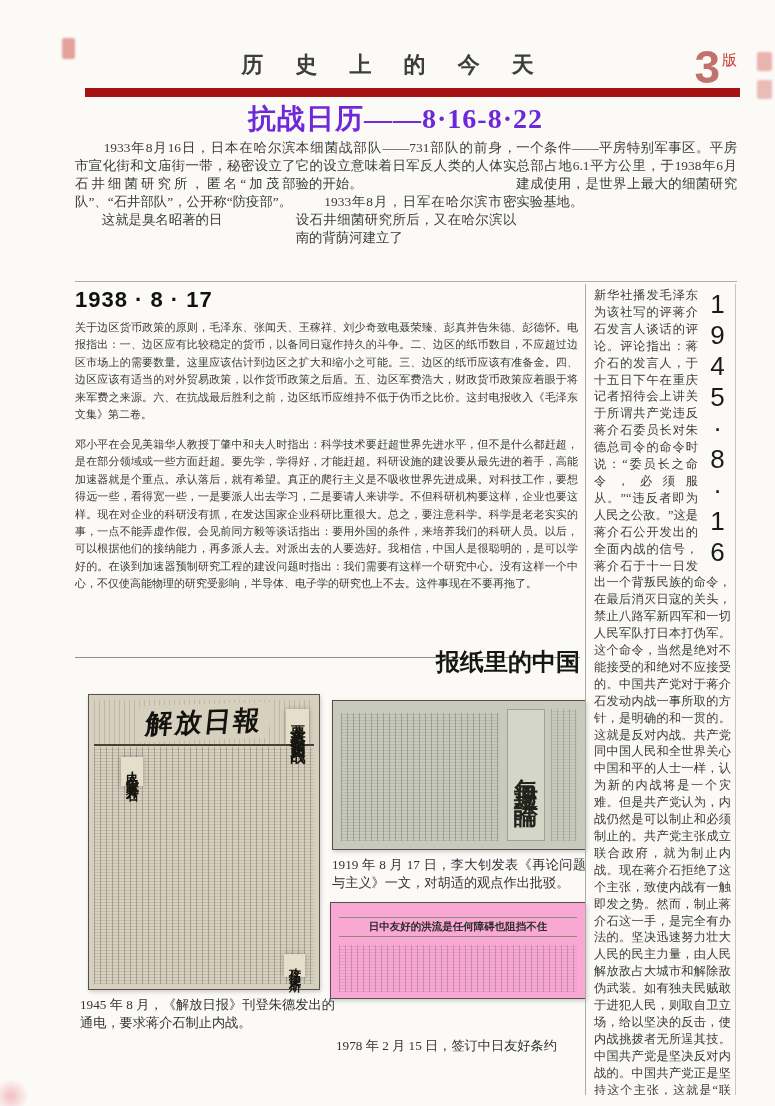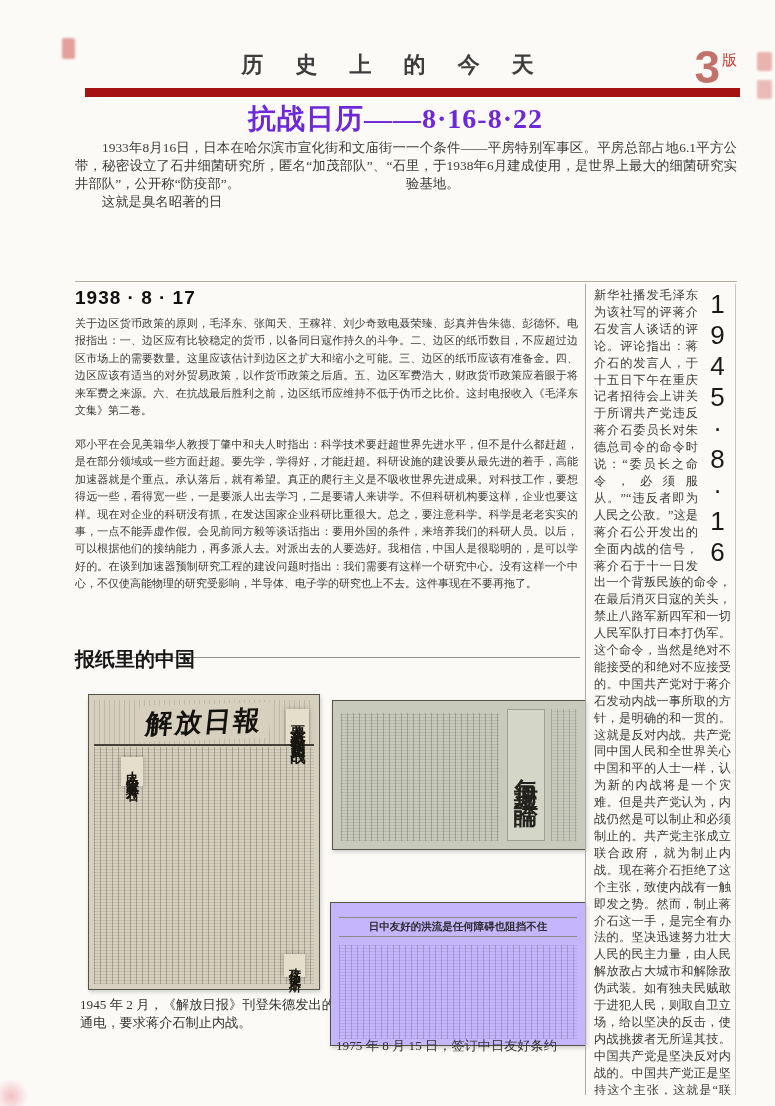--- a/index.html
+++ b/index.html
@@ -24,24 +24,24 @@
     font-weight:bold; font-size:28px; color:#6d28d9; letter-spacing:1px;padding-left:8px;
   }
   
   .intro-cols { position:absolute; top:139px; left:75px; width:662px; display:flex; gap:0; }
   .intro-col { flex:1; font-size:13.4px; line-height:17.9px; text-align:justify; white-space:pre-line; }
   .rule-1 { position:absolute; top:281px; left:75px; width:662px; border-top:1px solid #b4ada2; }
   
   .sec { position:absolute; left:75px; width:503px; }
   .sec-1938 { top:287px; }
   .sec-1977 { top:436px; }
-  .date-heading { margin:0 0 6px 0; font-family:"Liberation Sans", sans-serif; font-weight:bold; font-size:19px; letter-spacing:1px; color:#111; }
+  .date-heading { margin:0 0 6px 0; font-family:"Liberation Sans", sans-serif; font-weight:bold; font-size:22px; letter-spacing:1px; color:#111; }
   .sec-body { margin:0; font-size:11px; line-height:17.4px; text-align:justify; }
   .rule-2 { position:absolute; top:657px; left:75px; width:505px; border-top:1px solid #8f8f8f; }
-  .papers-title { position:absolute; top:646px; left:75px; width:505px; text-align:left; font-weight:bold; font-size:20px; color:#161616; }
+  .papers-title { position:absolute; top:646px; left:75px; width:505px; text-align:right; font-weight:bold; font-size:24px; color:#161616; }
   
   .paper { position:absolute; box-sizing:border-box; border:1px solid #55524a; box-shadow:1px 2px 4px rgba(0,0,0,.18); }
   .texture {
     position:absolute;
     background-image:
       repeating-linear-gradient(90deg, rgba(45,44,38,.28) 0 1.5px, transparent 1.5px 6px),
       repeating-linear-gradient(0deg, rgba(45,44,38,.12) 0 1px, transparent 1px 3px);
   }
   .fig1 { left:88px; top:694px; width:232px; height:296px; background:#d7d0bf; }
   .fig1-mast { position:absolute; top:5px; left:5px; right:5px; height:44px; border-bottom:2px solid #45423a;
@@ -54,21 +54,21 @@
     background:#e5decb; color:#17150f; padding:4px 2px; letter-spacing:3px; box-shadow:0 0 5px rgba(0,0,0,.25); }
   .strip-a { right:10px; top:14px; font-size:15px; }
   .strip-b { left:32px; top:62px; font-size:13px; }
   .strip-c { right:14px; bottom:12px; font-size:12px; }
   .fig2 { left:332px; top:700px; width:254px; height:150px; background:#c8cabc; }
   .fig2-cols { left:8px; top:12px; right:86px; bottom:8px; opacity:.9; }
   .fig2-mast { position:absolute; right:40px; top:8px; bottom:8px; width:36px; background:#d4d6c8;
     writing-mode:vertical-rl; text-orientation:upright; font-weight:bold; font-size:24px; letter-spacing:8px;
     color:#23221c; display:flex; align-items:center; justify-content:center; border:1px solid rgba(60,60,50,.35); }
   .fig2-edge { position:absolute; right:8px; top:8px; bottom:8px; width:26px; opacity:.7; }
-  .fig3 { left:330px; top:902px; width:256px; height:144px; background:#c4b5fd; }
+  .fig3 { left:330px; top:902px; width:256px; height:97px; background:#f9a8d4; }
   .fig3-headline { position:absolute; top:14px; left:8px; right:8px; text-align:center;
     font-family:"Liberation Sans", sans-serif; font-weight:bold; font-size:10.5px; color:#2b2b2b;
     border-top:1px solid #8d8a80; border-bottom:1px solid #8d8a80; padding:2px 0; }
   .fig3-body { top:42px; bottom:6px; left:8px; right:8px; opacity:.75; }
   .caption { position:absolute; font-size:13.2px; line-height:17.6px; text-align:justify; color:#333; }
   .cap1 { left:80px; top:996px; width:255px; }
   .cap2 { left:332px; top:856px; width:254px; }
   .cap3 { left:336px; top:1037px; width:250px; text-align:left; }
   
   .sidebar { position:absolute; left:585px; top:284px; width:151px; height:811px; box-sizing:border-box;
@@ -98,20 +98,22 @@
   <div class="page-num">
     <span class="num">3</span><span class="unit">版</span>
   </div>
   <div class="red-rule"></div>
 
   <div class="main-title">抗战日历——8·16-8·22</div>
 
   <div class="intro-cols">
     <div class="intro-col">　　1933年8月16日，日本在哈尔滨市宣化街和文庙街一带，秘密设立了石井细菌研究所，匿名“加茂部队”、“石井部队”，公开称“防疫部”。
 　　这就是臭名昭著的日</div>
+    <div class="intro-col">本细菌战部队——731部队的前身，它的设立意味着日军反人类的人体实验的开始。
+　　1933年8月，日军在哈尔滨市密设石井细菌研究所后，又在哈尔滨以南的背荫河建立了</div>
     <div class="intro-col">一个条件——平房特别军事区。平房总部占地6.1平方公里，于1938年6月建成使用，是世界上最大的细菌研究实验基地。</div>
   </div>
   <div class="rule-1"></div>
 
   <div class="sec sec-1938">
     <h2 class="date-heading">1938 · 8 · 17</h2>
     <p class="sec-body">关于边区货币政策的原则，毛泽东、张闻天、王稼祥、刘少奇致电聂荣臻、彭真并告朱德、彭德怀。电报指出：一、边区应有比较稳定的货币，以备同日寇作持久的斗争。二、边区的纸币数目，不应超过边区市场上的需要数量。这里应该估计到边区之扩大和缩小之可能。三、边区的纸币应该有准备金。四、边区应该有适当的对外贸易政策，以作货币政策之后盾。五、边区军费浩大，财政货币政策应着眼于将来军费之来源。六、在抗战最后胜利之前，边区纸币应维持不低于伪币之比价。这封电报收入《毛泽东文集》第二卷。</p>
   </div>
 
   <div class="sec sec-1977">
@@ -123,33 +125,34 @@
 
   <div class="paper fig1">
     <div class="fig1-mast">
       <span class="mast-title">解放日報</span>
     </div>
     <div class="texture fig1-body"></div>
     <div class="vstrip strip-a">要求蒋介石制止内战</div>
     <div class="vstrip strip-b">人民公敌蒋介石</div>
     <div class="vstrip strip-c">攻佔佳木斯</div>
   </div>
-  <div class="caption cap1">1945 年 2 月，《解放日报》刊登朱德发出的通电，要求蒋介石制止内战。</div>
+  <div class="caption cap1">1945 年 8 月，《解放日报》刊登朱德发出的通电，要求蒋介石制止内战。</div>
 
   <div class="paper fig2">
     <div class="texture fig2-cols"></div>
     <div class="fig2-mast">每週評論</div>
     <div class="texture fig2-edge"></div>
   </div>
+  <div class="caption cap2">1919 年 8 月 17 日，李大钊发表《再论问题与主义》一文，对胡适的观点作出批驳。</div>
 
   <div class="paper fig3">
     <div class="fig3-headline">日中友好的洪流是任何障碍也阻挡不住</div>
     <div class="texture fig3-body"></div>
   </div>
-  <div class="caption cap3">1975 年 8 月 15 日，签订中日友好条约</div>
+  <div class="caption cap3">1978 年 2 月 15 日，签订中日友好条约</div>
 
   <div class="sidebar">
     <div class="vdate">
       <div>1</div>
       <div>9</div>
       <div>4</div>
       <div>5</div>
       <div>·</div>
       <div>8</div>
       <div>·</div>

